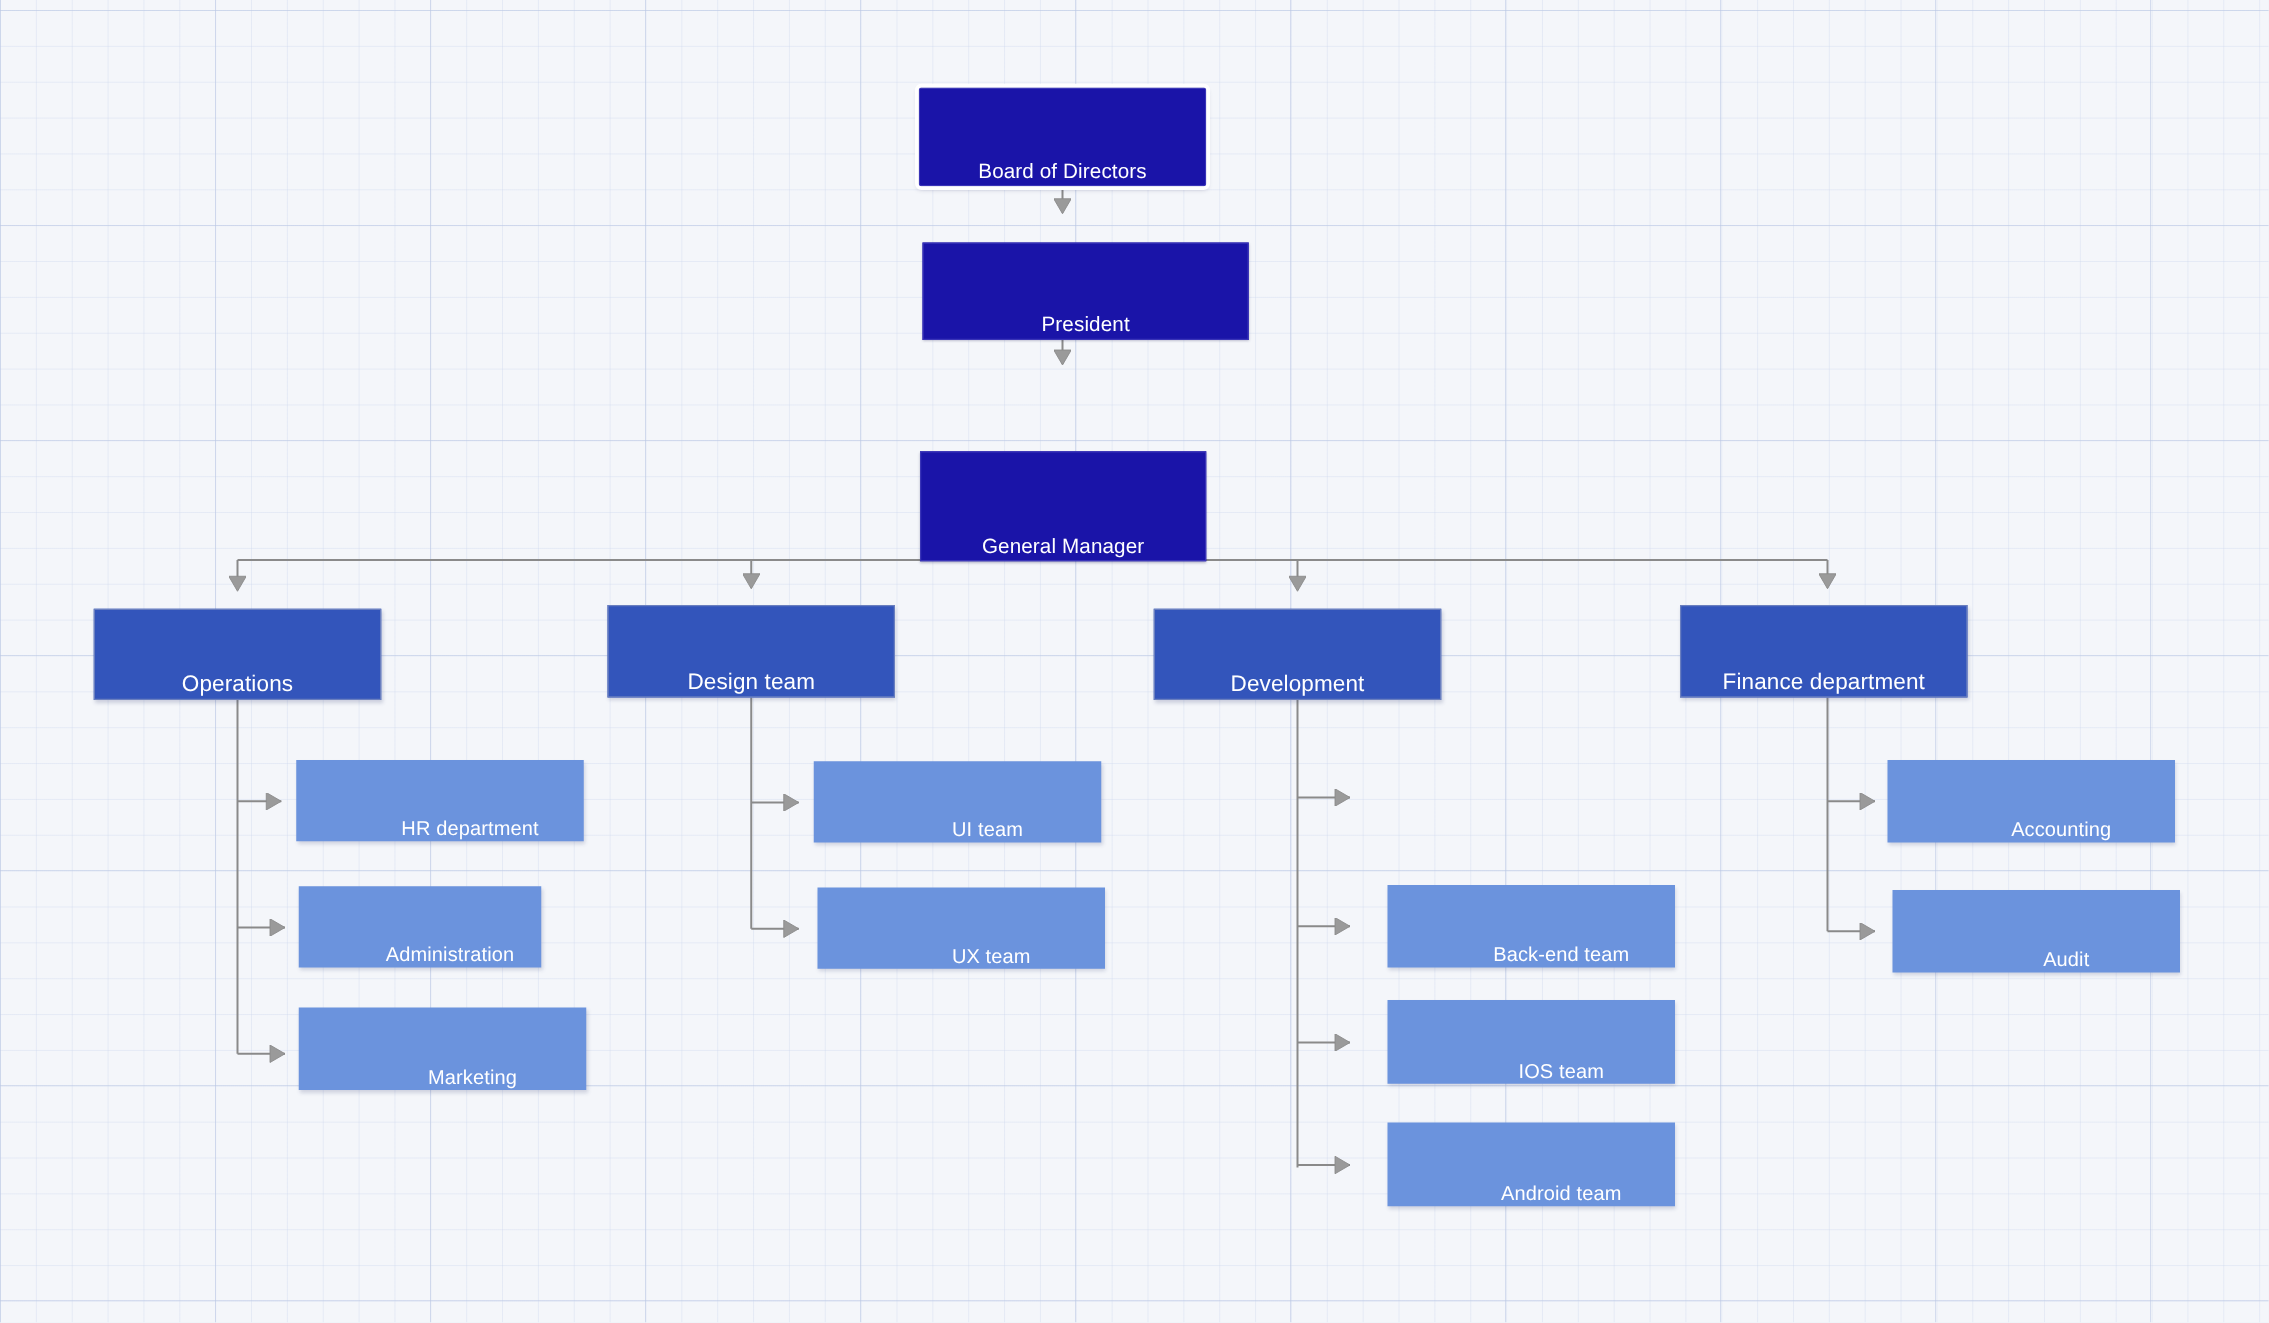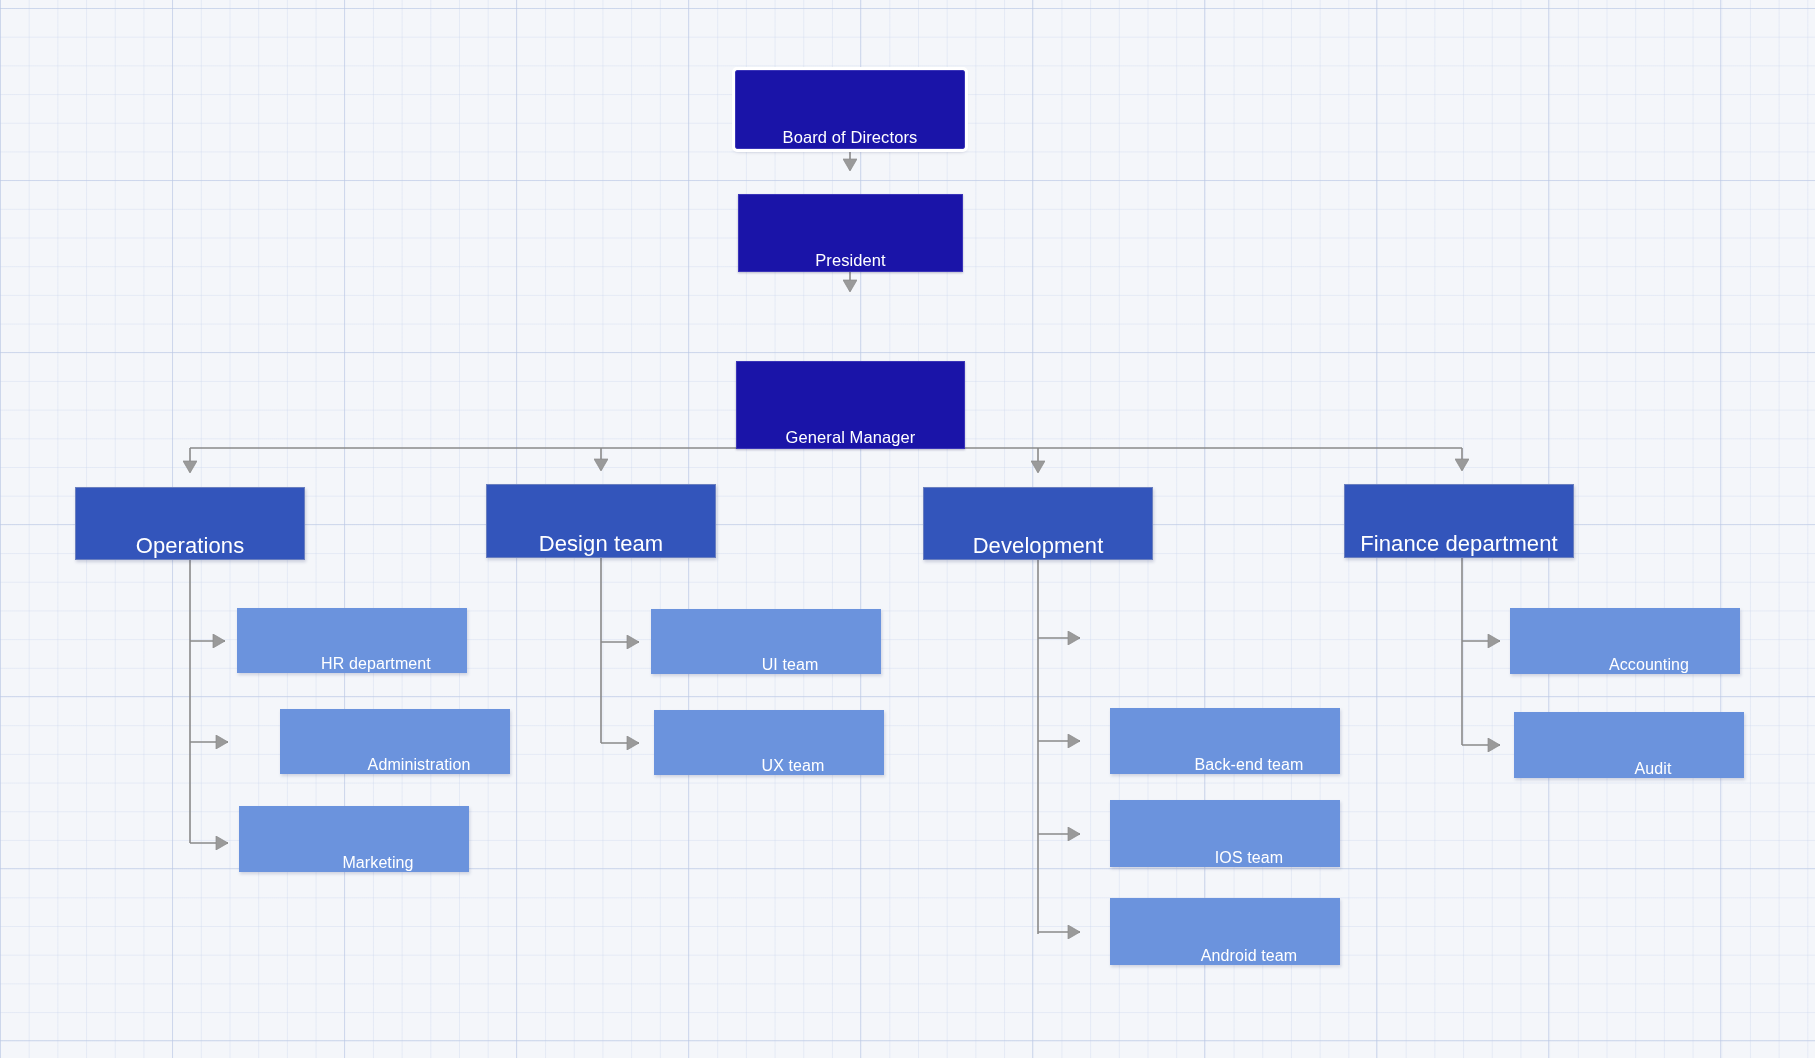--- a/index.html
+++ b/index.html
@@ -54,21 +54,21 @@
   }
   .lvl1.selected {
     outline: 3px solid #ffffff;
     outline-offset: 0px;
     border-radius: 2px;
     box-shadow: 0 0 0 1px rgba(200,205,225,0.9), 0 2px 4px rgba(40,40,90,0.35);
   }
   .lvl2 {
     background: #3355bb;
     border: 1px solid #6a7fbf;
-    font-size: 22px;
+    font-size: 18px;
     box-shadow: 1px 2px 3px rgba(60,70,120,0.22);
   }
   .lvl3 {
     background: #6b93dd;
     border: none;
     font-size: 16px;
     box-shadow: 1px 2px 3px rgba(60,70,120,0.20);
     padding-left: 48px;
   }
 </style>
@@ -120,21 +120,21 @@
       <path d="M 1462 558 L 1462 745"></path>
       <path d="M 1462 641 L 1500 641" marker-end="url(#arrow-right)"></path>
       <path d="M 1462 745 L 1500 745" marker-end="url(#arrow-right)"></path>
     </g>
   </svg>
 
   <div class="node lvl1 selected" style="left:735px; top:70px; width:230px; height:79px;">
     <span>Board of Directors</span>
   </div>
 
-  <div class="node lvl1" style="left:738px; top:194px; width:225px; height:78px;">
+  <div class="node lvl1" style="left:738px; top:194px; width:261px; height:78px;">
     <span>President</span>
   </div>
 
   <div class="node lvl1" style="left:736px; top:325px; width:229px; height:88px;margin-top:36px;">
     <span>General Manager</span>
   </div>
 
   <div class="node lvl2" style="left:75px; top:487px; width:230px; height:73px;">
     <span>Operations</span>
   </div>
@@ -148,21 +148,21 @@
   </div>
 
   <div class="node lvl2" style="left:923px; top:487px; width:230px; height:73px;">
     <span>Development</span>
   </div>
 
   <div class="node lvl3" style="left:237px; top:608px; width:230px; height:65px;">
     <span>HR department</span>
   </div>
 
-  <div class="node lvl3" style="left:239px; top:709px; width:230px; height:65px;margin-left:41px;">
+  <div class="node lvl3" style="left:239px; top:709px; width:194px; height:65px;">
     <span>Administration</span>
   </div>
 
   <div class="node lvl3" style="left:239px; top:806px; width:230px; height:66px;">
     <span>Marketing</span>
   </div>
 
   <div class="node lvl3" style="left:651px; top:609px; width:230px; height:65px;">
     <span>UI team</span>
   </div>

